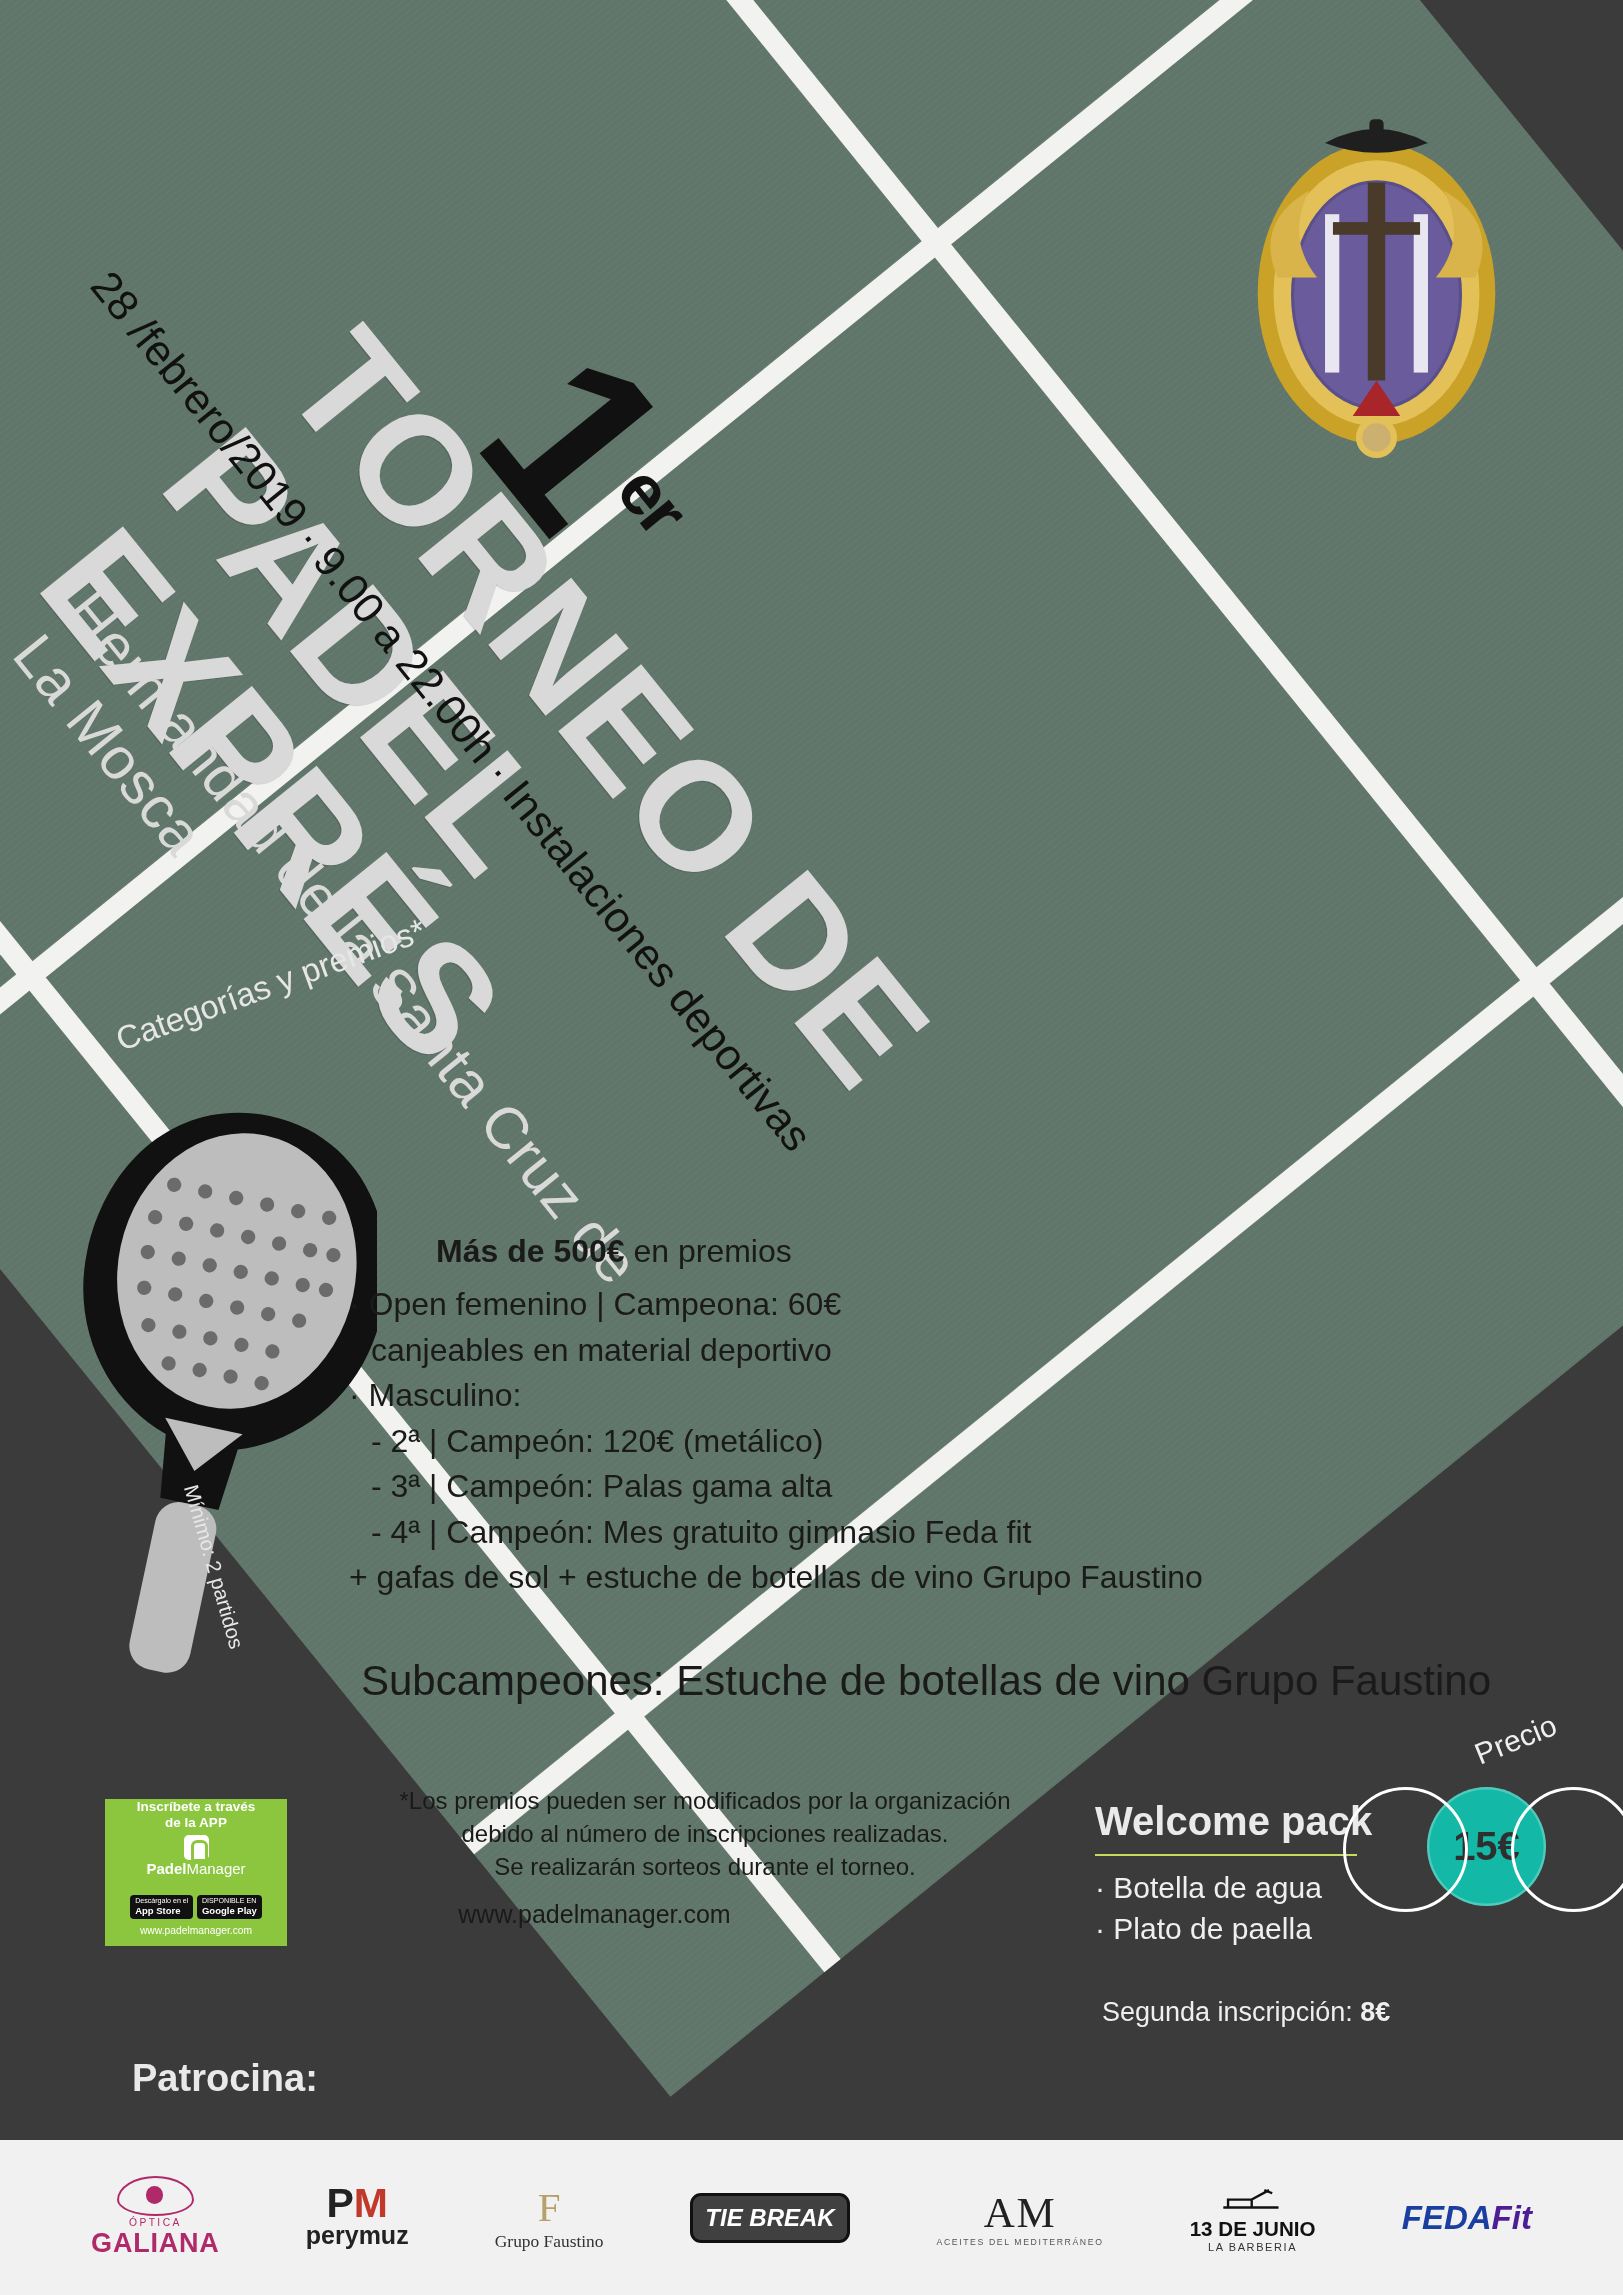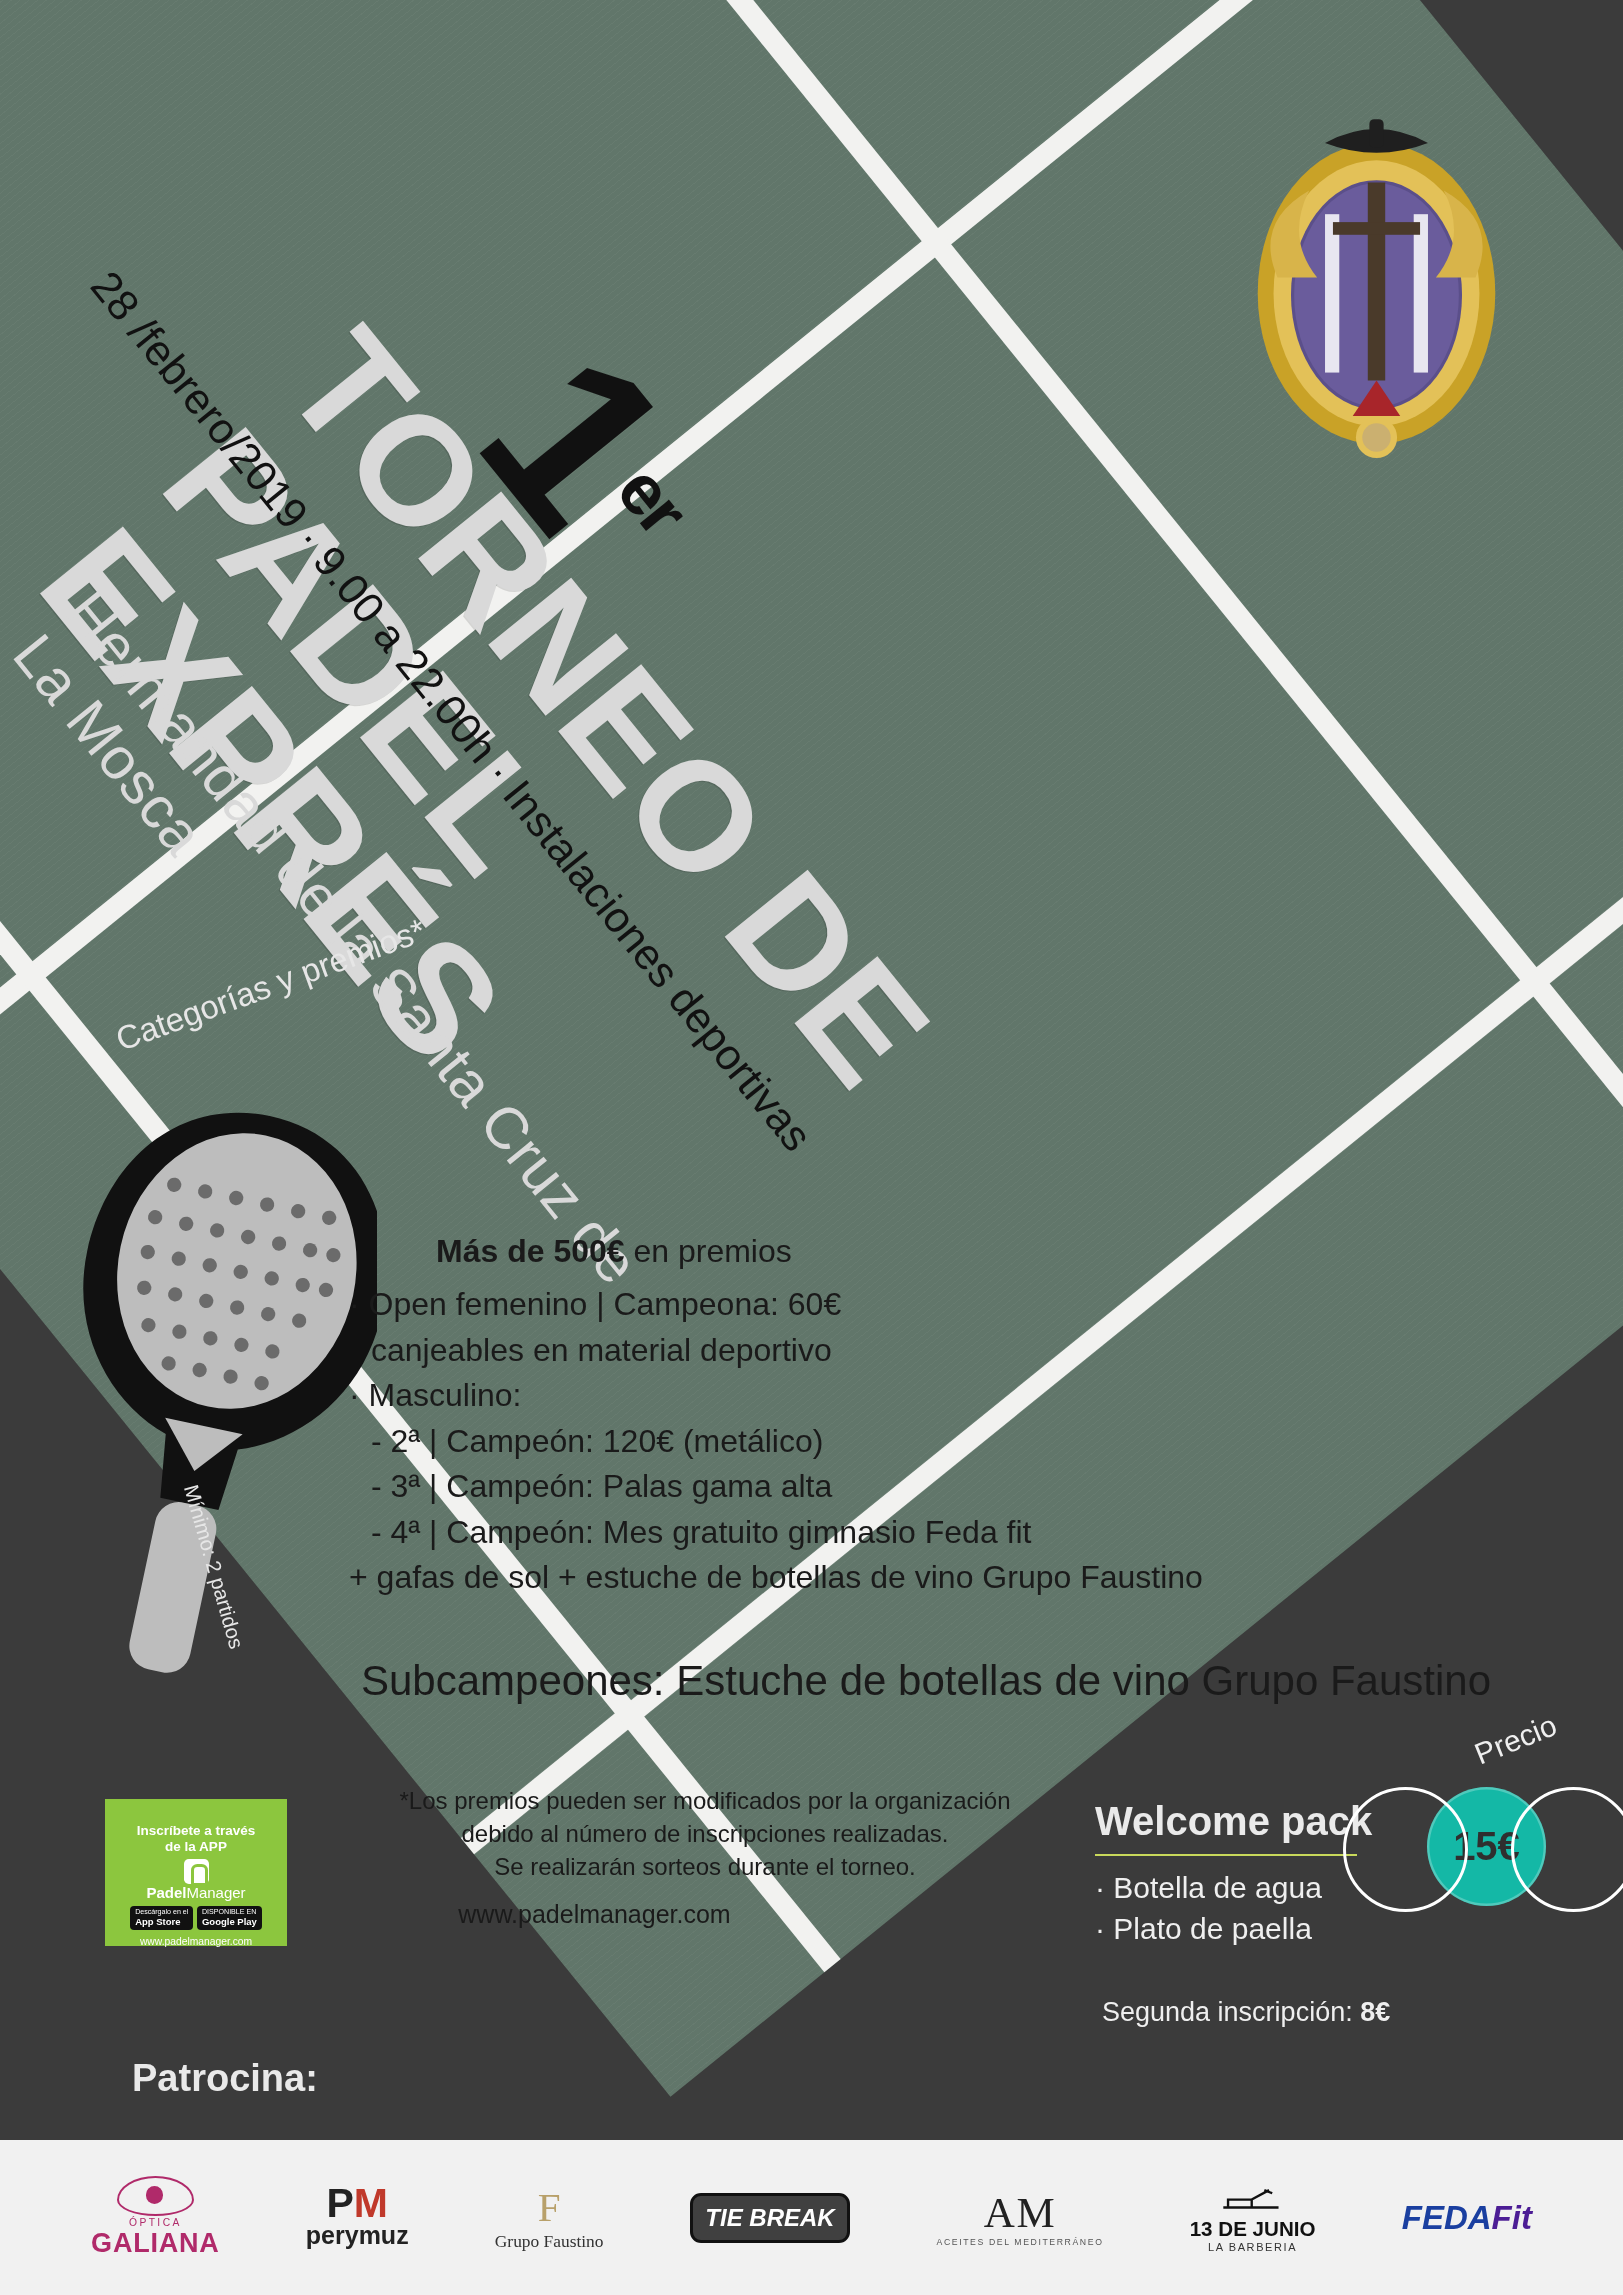--- a/index.html
+++ b/index.html
@@ -184,21 +184,21 @@
   }
 
   
   .pm-box {
     position: absolute;
     left: 105px;
     top: 1799px;
     width: 182px;
     height: 147px;
     background: #8cc63e;
-    padding: 24px;
+    padding: 0;
     box-sizing: border-box;
     text-align: center;
     color: #fff;
   }
   .pm-top {
     font-size: 13.5px;
     line-height: 1.15;
     font-weight: bold;
   }
   .pm-logo-row {
@@ -218,21 +218,21 @@
     content: "";
     position: absolute;
     left: 7.1px; top: 4.8px;
     width: 11px; height: 16px;
     border: 3.2px solid #8cc63e;
     border-radius: 6.3px 6.3px 2.4px 2.4px;
   }
   .pm-name { font-size: 15px; font-weight: bold; }
   .pm-name span { font-weight: normal; }
   .pm-stores {
-    margin-top: 5px;
+    margin-top: 18px;
     display: flex;
     gap: 4px;
     justify-content: center;
   }
   .store {
     background: #111;
     border-radius: 4px;
     color: #fff;
     font-size: 7.1px;
     padding: 3.2px 4.8px;

